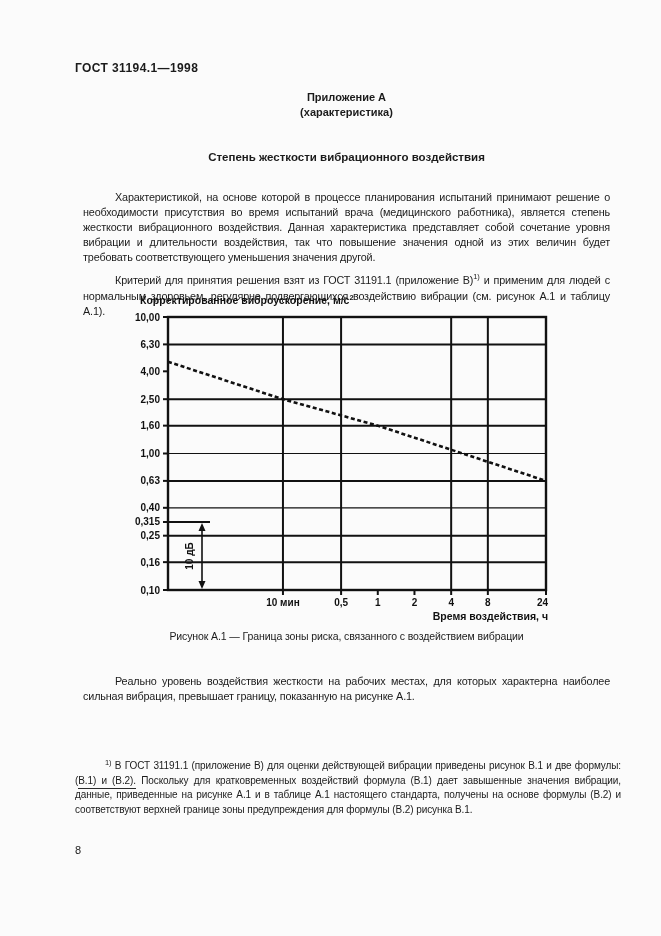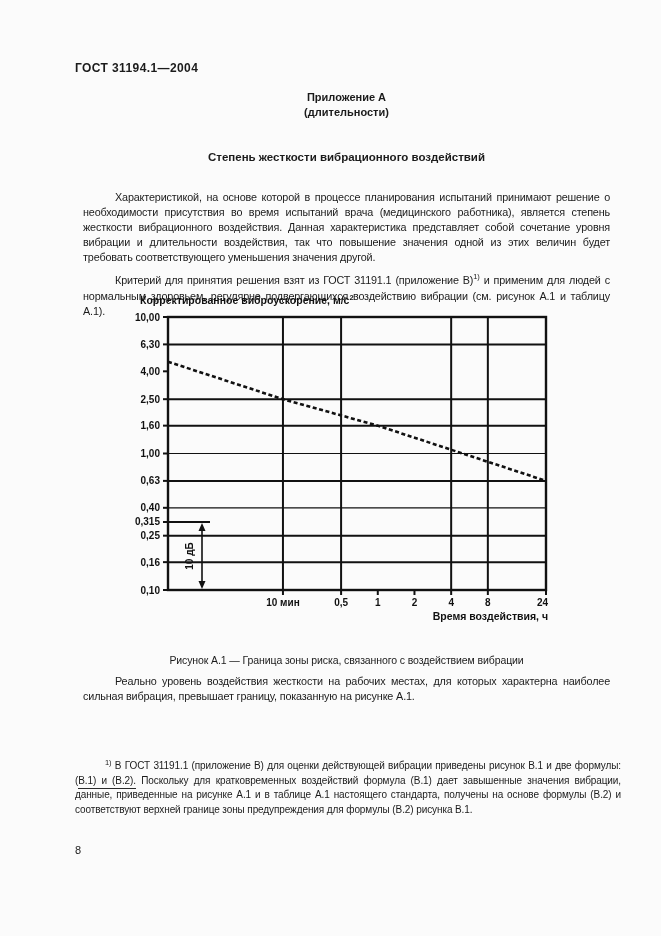--- a/index.html
+++ b/index.html
@@ -10,41 +10,41 @@
   }
   .doc-header{position:absolute;left:75px;top:61px;font-size:12px;font-weight:bold;letter-spacing:.4px;}
   .appendix{position:absolute;left:75px;top:90px;width:543px;text-align:center;font-size:11px;font-weight:bold;line-height:15px;}
   .title{position:absolute;left:75px;top:151px;width:543px;margin:0;text-align:center;font-size:11.5px;font-weight:bold;}
   .text-block{position:absolute;left:75px;width:543px;}
   .tb1{top:182px;}
   .tb3{top:666px;}
   p.body-par{margin:8px;font-size:10.8px;line-height:15.1px;text-align:justify;text-indent:32px;letter-spacing:-0.15px;}
   sup.fnref{font-size:7.5px;vertical-align:super;line-height:0;}
   .figure{position:absolute;left:130px;top:291px;width:430px;height:334px;}
-  .caption{position:absolute;left:75px;top:630px;width:543px;text-align:center;font-size:10.5px;letter-spacing:-0.1px;margin-top:24px;}
+  .caption{position:absolute;left:75px;top:630px;width:543px;text-align:center;font-size:10.5px;letter-spacing:-0.1px;}
   .footnote-sep{position:absolute;left:78px;top:788px;width:58px;border-top:1.5px solid #2a2a2a;}
   .footnote{position:absolute;left:75px;top:759px;width:546px;font-size:10px;line-height:14.6px;text-align:justify;text-indent:30px;letter-spacing:-0.1px;}
   .page-number{position:absolute;left:75px;top:844px;font-size:11px;}
   
   .tick{font:bold 10px "Liberation Sans","DejaVu Sans",sans-serif;fill:#111;}
   .axis-label{font:bold 10.5px "Liberation Sans","DejaVu Sans",sans-serif;fill:#111;}
 </style>
 </head>
 <body>
 
 <div class="page">
 
-  <div class="doc-header">ГОСТ  31194.1—2004</div>
+  <div class="doc-header">ГОСТ  31194.1—1998</div>
 
   <div class="appendix">
     <div>Приложение А</div>
-    <div>(длительности)</div>
+    <div>(характеристика)</div>
   </div>
 
-  <h1 class="title">Степень жесткости вибрационного воздействий</h1>
+  <h1 class="title">Степень жесткости вибрационного воздействия</h1>
 
   <div class="text-block tb1">
     <p class="body-par">Характеристикой, на основе которой в процессе планирования испытаний принимают решение о необходимости присутствия во время испытаний врача (медицинского работника), является степень жесткости вибрационного воздействия. Данная характеристика представляет собой сочетание уровня вибрации и длительности воздействия, так что повышение значения одной из этих величин будет требовать соответствующего уменьшения значения другой.</p>
     <p class="body-par"><span>Критерий для принятия решения взят из ГОСТ 31191.1 (приложение В)</span><sup class="fnref">1)</sup><span> и применим для людей с нормальным здоровьем, регулярно подвергающихся воздействию вибрации (см. рисунок А.1 и таблицу А.1).</span></p>
   </div>
 
   <div class="figure">
     <svg id="chart-svg" width="430" height="334" viewBox="0 0 430 334">
         <line x1="33" y1="26" x2="38" y2="26" stroke="#111111" stroke-width="2"></line>
         <text x="30" y="29.5" text-anchor="end" class="tick">10,00</text>

